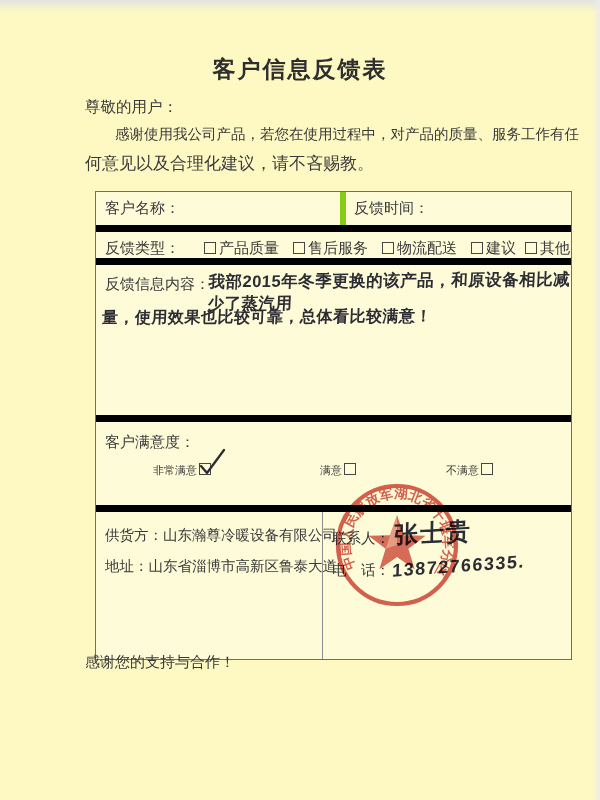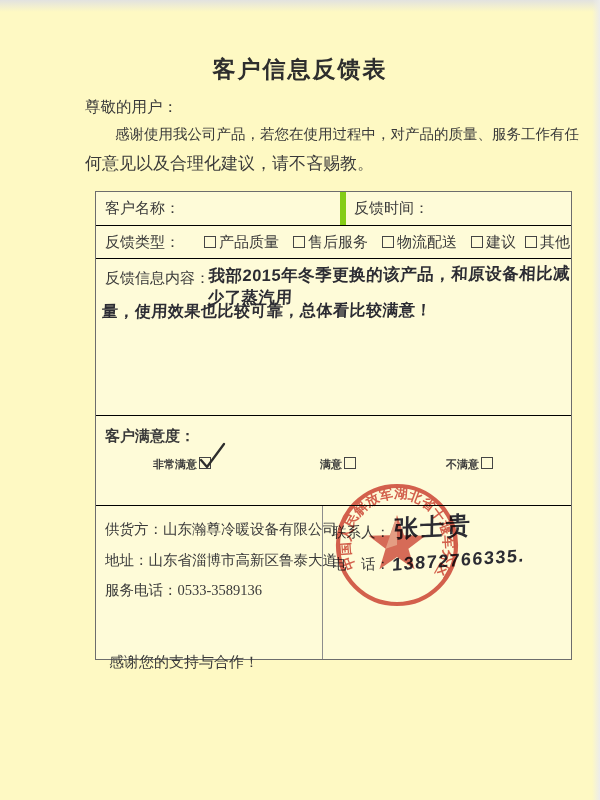--- a/index.html
+++ b/index.html
@@ -19,32 +19,32 @@
   }
   .abs { position:absolute; white-space:nowrap; }
   .title {
     left:0; right:0; top:54px; text-align:center;
     font-family:"Liberation Sans", sans-serif; font-weight:bold;
     font-size:23px; letter-spacing:2px; color:#2e2e2e;
   }
   .greeting { left:85px; top:97px; font-size:15.5px; }
   .intro1   { left:115px; top:125px; font-size:14.5px; }
   .intro2   { left:85px;  top:152px; font-size:17px; }
-  .closing  { left:85px;  top:653px; font-size:15px;margin-left:24px; }
+  .closing  { left:85px;  top:653px; font-size:15px; }
 
   .ftable {
     position:absolute; left:61px; top:191px; width:477px; height:469px;
     border:1.5px solid #6d6d6d; background:rgba(255,255,255,0.35);margin-left:34px;
   }
   .row { position:absolute; left:0; right:0; }
-  .row + .row { border-top:1px solid #000000; }
+  .row + .row { border-top:7px solid #000000; }
   .r1 { top:0;    height:33px; }
   .r2 { top:33px; height:33px; }
   .r3 { top:66px; height:157px; }
-  .r4 { top:223px;height:90px;font-weight:bold; }
+  .r4 { top:223px;height:90px; }
   .r5 { top:313px;bottom:0; }
   .cell { position:absolute; top:0; bottom:0; font-size:15px; }
   .lbl { font-size:15px; color:#3a3a3a; }
   .r1 .c1 { left:0; width:244px; padding:7px 0 0 9px; }
   .r1 .c2 { left:244px; right:0; border-left:6px solid #84cc16; padding:7px 0 0 8px; }
   .r2 .c { left:0; right:0; padding:7px 0 0 9px; }
   .opt { margin-left:14px; }
   .opt.first { margin-left:24px; }
   .opt.tight { margin-left:9px; }
   .box {
@@ -128,21 +128,20 @@
         <span class="sat-opt sat-3">
           <span>不满意</span><span class="box after"></span>
         </span>
       </div>
     </div>
 
     <div class="row r5">
       <div class="cell c1">
         <span class="line">供货方：山东瀚尊冷暖设备有限公司</span>
         <span class="line">地址：山东省淄博市高新区鲁泰大道</span>
-        <span class="line">服务电话：0533-3589136</span>
       </div>
       <div class="cell c2">
         <span class="line"><span>联系人：</span><span class="hw hw-name">张士贵</span></span>
         <span class="line"><span>电　话：</span><span class="hw hw-phone">13872766335.</span></span>
       </div>
     </div>
 
   </div>
 
   <div class="abs closing">感谢您的支持与合作！</div>

